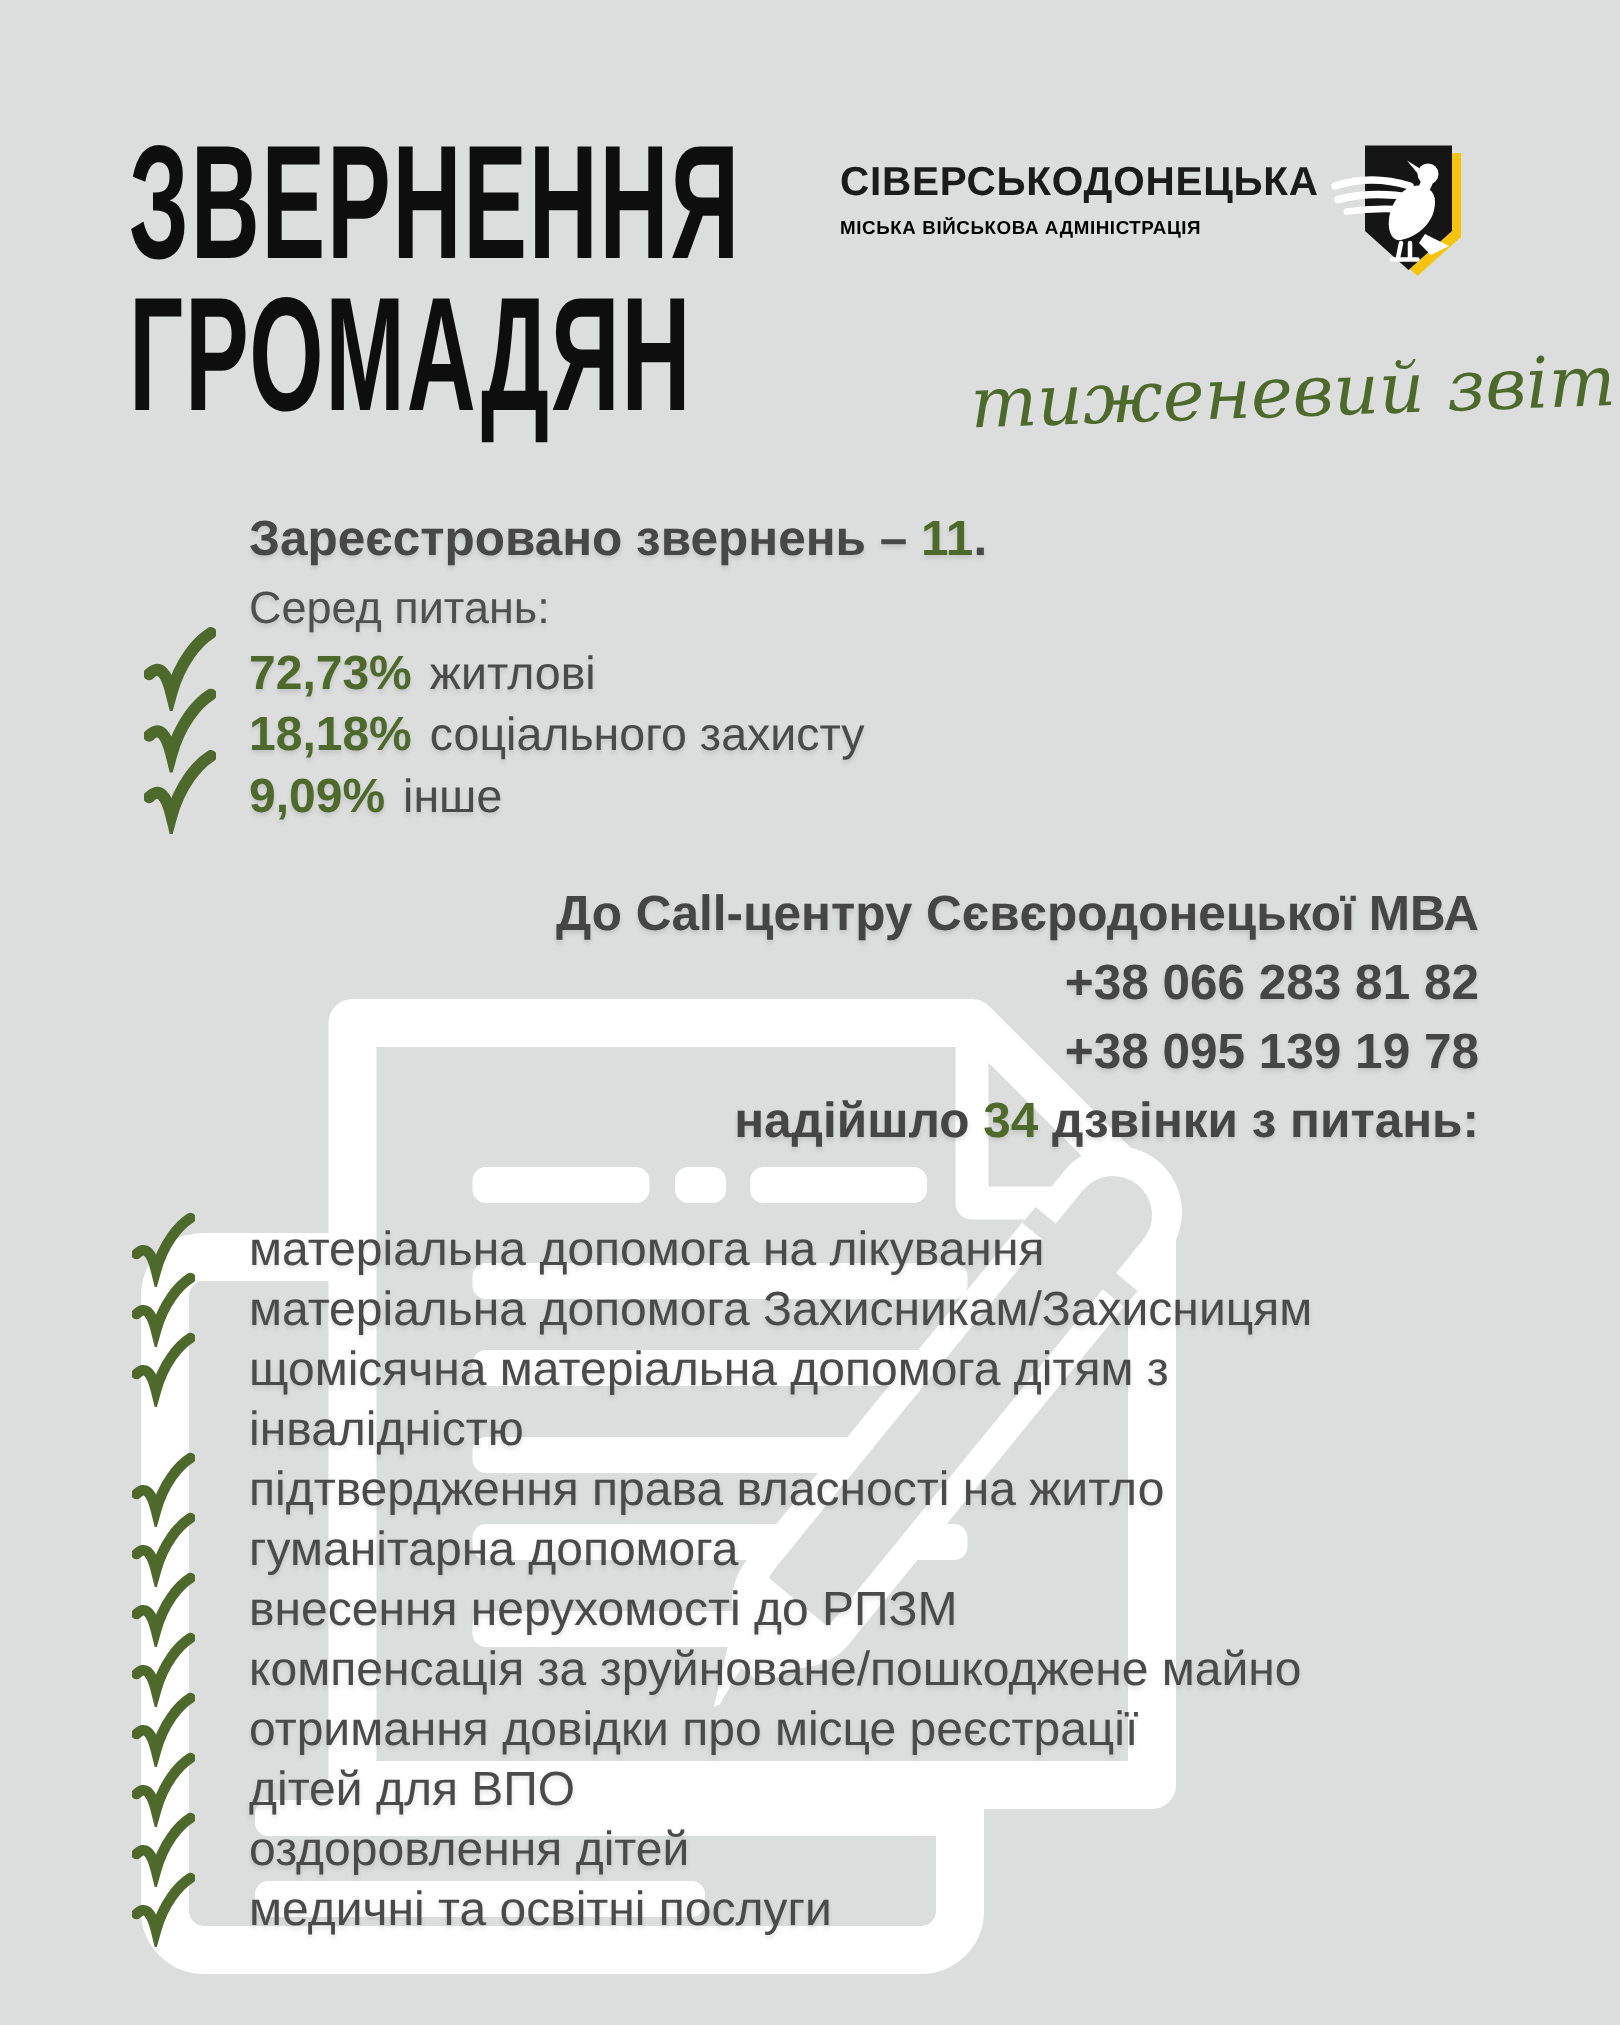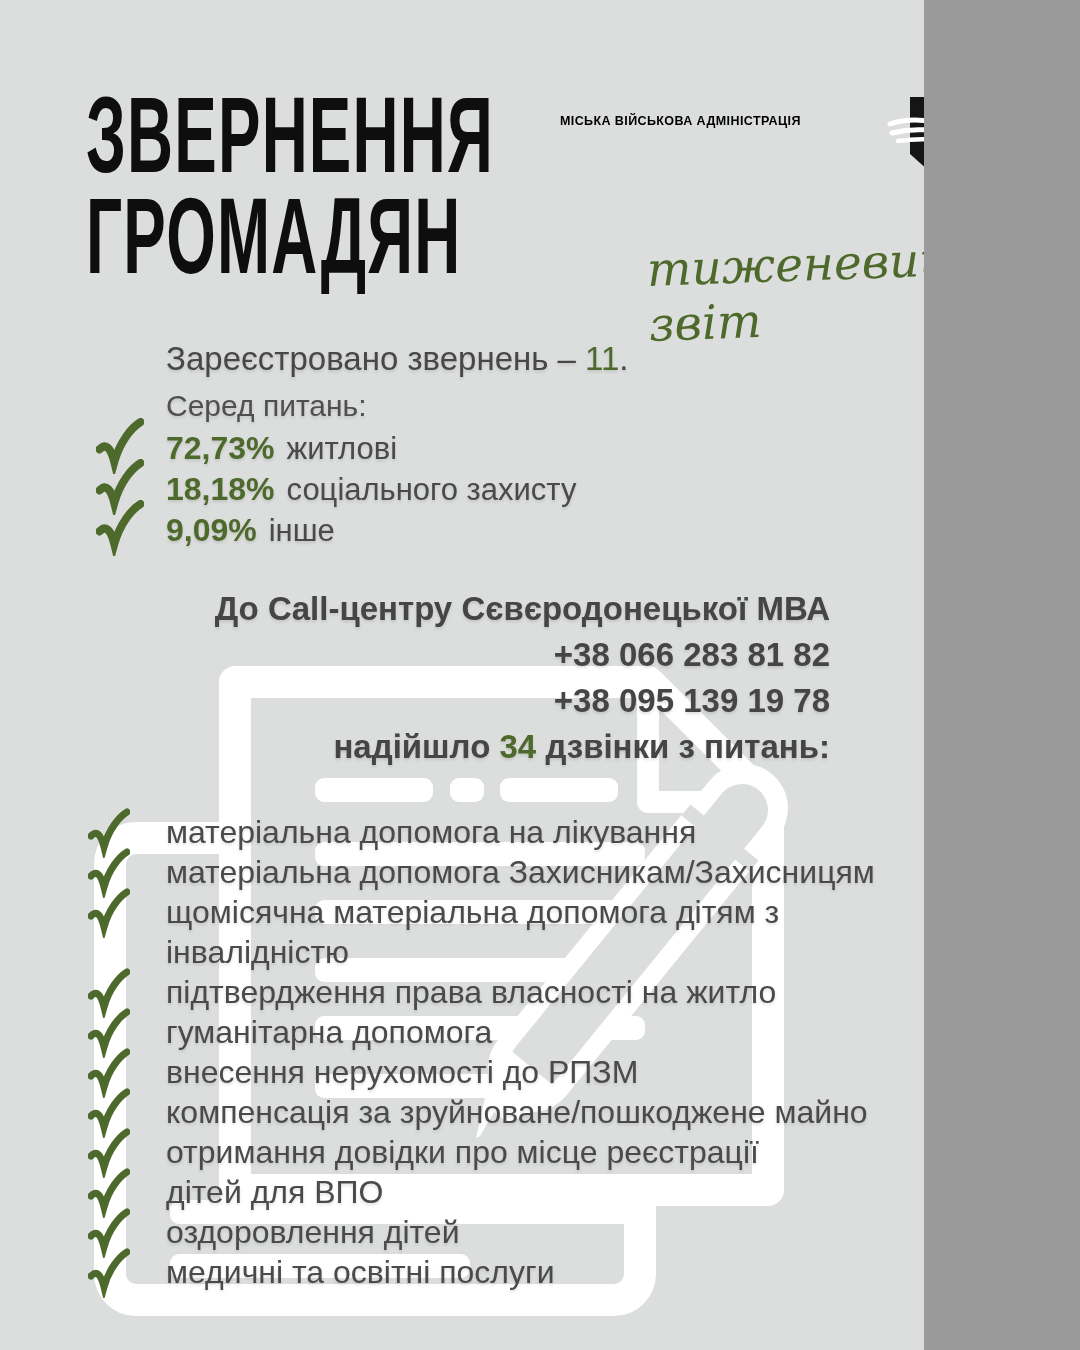--- a/index.html
+++ b/index.html
@@ -1,36 +1,36 @@
 <!DOCTYPE html>
 <html><head>
 <meta charset="utf-8">
 <style>
   html,body{margin:0;padding:0;background:#9a9a9a;}
-  .poster{position:relative;width:924px;height:1350px;background:#dcdddd;overflow:hidden;
+  .poster{position:relative;width:1080px;height:1350px;background:#dcdddd;overflow:hidden;
           font-family:"Liberation Sans",sans-serif;}
   .poster > *{position:absolute;z-index:1;}
   svg.watermark{z-index:0;}
 
   .title{left:86px;top:84px;font-size:108px;line-height:101px;font-weight:700;color:#0e0e0e;
          transform:scaleX(.59);transform-origin:left top;white-space:nowrap;letter-spacing:2px;}
 
   .logo{left:560px;top:106px;}
   .logo-name{font-size:27px;font-weight:700;color:#1b1b1b;letter-spacing:.5px;}
   .logo-sub{font-size:12.5px;font-weight:700;color:#000000;letter-spacing:.4px;margin-top:8px;}
   .emblem{left:888px;top:94px;width:92px;height:96px;overflow:visible;}
 
   .script-note{left:646px;top:242px;font-family:"DejaVu Serif",serif;font-style:italic;
                font-size:47px;color:#4d692b;transform:rotate(-2deg);transform-origin:left top;}
 
   .green{color:#4d692b;}
   .shadowed{text-shadow:0 2px 3px rgba(60,60,60,.16);}
 
   .stats{left:100px;top:338px;color:#474747;}
-  .stats-head{font-size:33px;font-weight:400;padding-left:66px;line-height:42px;}
+  .stats-head{font-size:33px;font-weight:700;padding-left:66px;line-height:42px;}
   .stats-sub{font-size:30px;padding-left:66px;margin-top:6px;line-height:40px;color:#4f4f4f;}
   .stat-row{position:relative;padding-left:66px;height:41px;display:flex;align-items:flex-end;}
   .stat-row .check{position:absolute;left:-4px;top:-8px;width:48px;height:56px;}
   .stat-pct{font-size:32px;font-weight:700;color:#4d692b;margin-right:12px;}
   .stat-label{font-size:31px;color:#4a4a4a;}
 
   .call{right:94px;top:586px;text-align:right;font-size:33px;font-weight:700;color:#454545;line-height:46px;}
 
   .topics{left:88px;top:812px;width:800px;}
   .topic-row{position:relative;padding-left:78px;}
@@ -70,20 +70,21 @@
       <path d="M606 150 L674 206" stroke="#dcdddd" stroke-width="14"></path>
     </g>
   </svg>
 
   <div class="title">
     <div>ЗВЕРНЕННЯ</div>
     <div>ГРОМАДЯН</div>
   </div>
 
   <div class="logo">
+    <div class="logo-name">СІВЕРСЬКОДОНЕЦЬКА</div>
     <div class="logo-sub">МІСЬКА ВІЙСЬКОВА АДМІНІСТРАЦІЯ</div>
   </div>
 
   <svg class="emblem" viewBox="0 0 92 96">
     <path d="M28 8 H86 V64 L57 90 L28 64 Z" fill="#f6c30e"></path>
     <path d="M22 3 H80 V60 L51 86 L22 60 Z" fill="#151515"></path>
     <g>
       <path d="M2 30 Q26 22 52 30" stroke="#ffffff" stroke-width="5" fill="none" stroke-linecap="round"></path>
       <path d="M4 39 Q28 33 54 38" stroke="#ffffff" stroke-width="5" fill="none" stroke-linecap="round"></path>
       <path d="M10 47 Q30 44 52 46" stroke="#ffffff" stroke-width="4.5" fill="none" stroke-linecap="round"></path>

